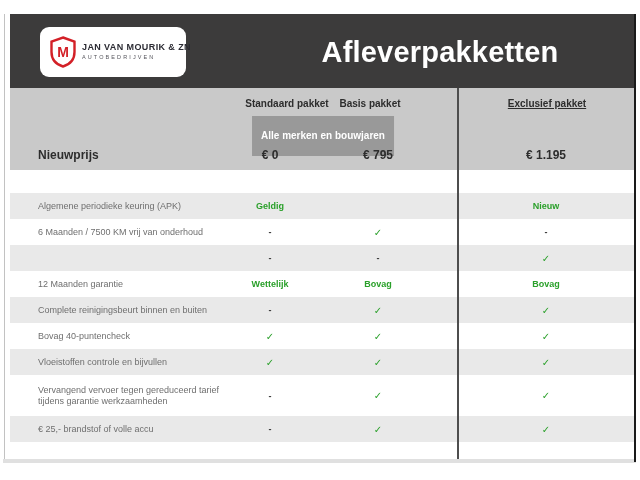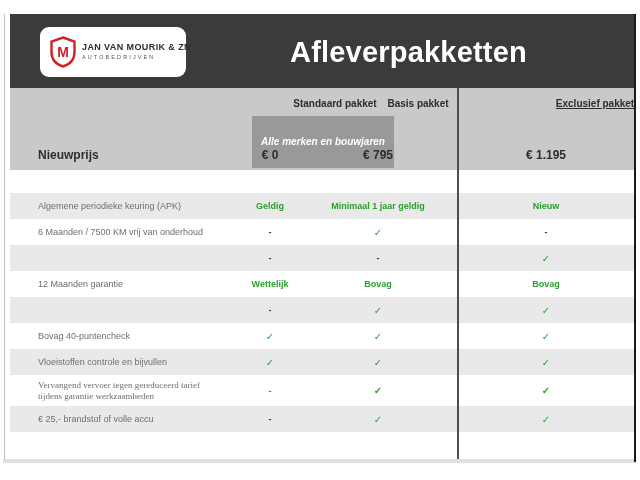--- a/index.html
+++ b/index.html
@@ -11,47 +11,47 @@
   .bottom-strip{position:absolute;left:3px;top:459px;width:633px;height:4px;background:#e0e0e0;}
 
   
   .topbar{position:absolute;left:10px;top:14px;width:626px;height:74px;background:#3c3b3b;}
   .logo-card{position:absolute;left:30px;top:13px;width:146px;height:50px;background:#ffffff;
              border-radius:9px;display:flex;align-items:center;padding:0 6px;box-sizing:border-box;}
   .shield{flex:0 0 auto;margin-left:4px;}
   .logo-text{margin-left:6px;line-height:1;}
   .logo-name{font-size:9px;font-weight:bold;color:#2b2b33;letter-spacing:.4px;white-space:nowrap;}
   .logo-sub{font-size:5.5px;color:#55555c;letter-spacing:2.1px;margin-top:3px;white-space:nowrap;}
-  .page-title{position:absolute;left:280px;top:22px;width:300px;
+  .page-title{position:absolute;left:280px;top:22px;width:300px;text-align:center;
               color:#ffffff;font-size:29px;font-weight:bold;letter-spacing:.2px;}
 
   
   .panel{position:absolute;left:10px;top:88px;width:626px;height:82px;background:#c9c9c9;}
   .col-hdr{position:absolute;top:10px;transform:translateX(-50%);font-size:10px;font-weight:bold;
-           color:#2d2d2d;white-space:nowrap;margin-left:48px;}
+           color:#2d2d2d;white-space:nowrap;}
   .hdr-standaard{left:277px;}
   .hdr-basis{left:360px;}
   .hdr-exclusief{left:537px;text-decoration:underline;}
   .badge{position:absolute;top:28px;transform:translateX(-50%);height:16px;line-height:16px;
-         padding:18px 9px;background:#999999;color:#ffffff;font-size:10px;font-weight:bold;white-space:nowrap;font-style:italic;}
+         padding:12px 9px;background:#999999;color:#ffffff;font-size:10px;font-weight:bold;white-space:nowrap;}
   .badge-left{left:313px;}
   .badge-right{left:537px;}
   .total-label{position:absolute;left:28px;top:60px;font-size:12px;font-weight:bold;color:#2d2d2d;}
   .total-cell{position:absolute;top:60px;font-size:12px;font-weight:bold;color:#2d2d2d;text-align:center;}
 
   
   .c1{left:200px;width:120px;}
   .c2{left:308px;width:120px;}
   .c3{left:447px;width:178px;}
 
   
   .rows{position:absolute;left:10px;top:193px;width:626px;}
   .frow{position:relative;height:26px;background:#ffffff;}
   .frow:nth-child(odd){background:#e9e9e9;}
-  .frow.tall{height:31px;font-family:Liberation Serif, serif;}
+  .frow.tall{height:41px;}
   .flabel{position:absolute;left:28px;top:50%;transform:translateY(-50%);
           font-size:9px;color:#6f6f6f;white-space:pre-line;line-height:11px;}
   .fcell{position:absolute;top:0;height:100%;display:flex;align-items:center;justify-content:center;
          font-size:9px;font-weight:bold;}
   .fcell.textval{color:#2aa02a;}
   .fcell.check{color:#2aa02a;font-size:10px;}
   .fcell.dash{color:#3a3a3a;}
 
   .col-divider{position:absolute;left:457px;top:88px;width:2px;height:374px;background:#4e4e4e;}
 </style>
@@ -86,21 +86,20 @@
     <div class="total-label">Nieuwprijs</div>
     <div class="total-cell c1">€ 0</div>
     <div class="total-cell c2">€ 795</div>
     <div class="total-cell c3">€ 1.195</div>
   </div>
 
   <div class="rows">
     <div class="frow">
       <div class="flabel">Algemene periodieke keuring (APK)</div>
       <div class="fcell c1 textval">Geldig</div>
-      <div class="fcell c2 textval">Minimaal 1 jaar geldig</div>
       <div class="fcell c3 textval">Nieuw</div>
     </div>
 
     <div class="frow">
       <div class="flabel">6 Maanden / 7500 KM vrij van onderhoud</div>
       <div class="fcell c1 dash">-</div>
       <div class="fcell c2 check">✓</div>
       <div class="fcell c3 dash">-</div>
     </div>
 
@@ -111,20 +110,21 @@
     </div>
 
     <div class="frow">
       <div class="flabel">12 Maanden  garantie</div>
       <div class="fcell c1 textval">Wettelijk</div>
       <div class="fcell c2 textval">Bovag</div>
       <div class="fcell c3 textval">Bovag</div>
     </div>
 
     <div class="frow">
+      <div class="flabel">Complete reinigingsbeurt binnen en buiten</div>
       <div class="fcell c1 dash">-</div>
       <div class="fcell c2 check">✓</div>
       <div class="fcell c3 check">✓</div>
     </div>
 
     <div class="frow">
       <div class="flabel">Bovag 40-puntencheck</div>
       <div class="fcell c1 check">✓</div>
       <div class="fcell c2 check">✓</div>
       <div class="fcell c3 check">✓</div>

